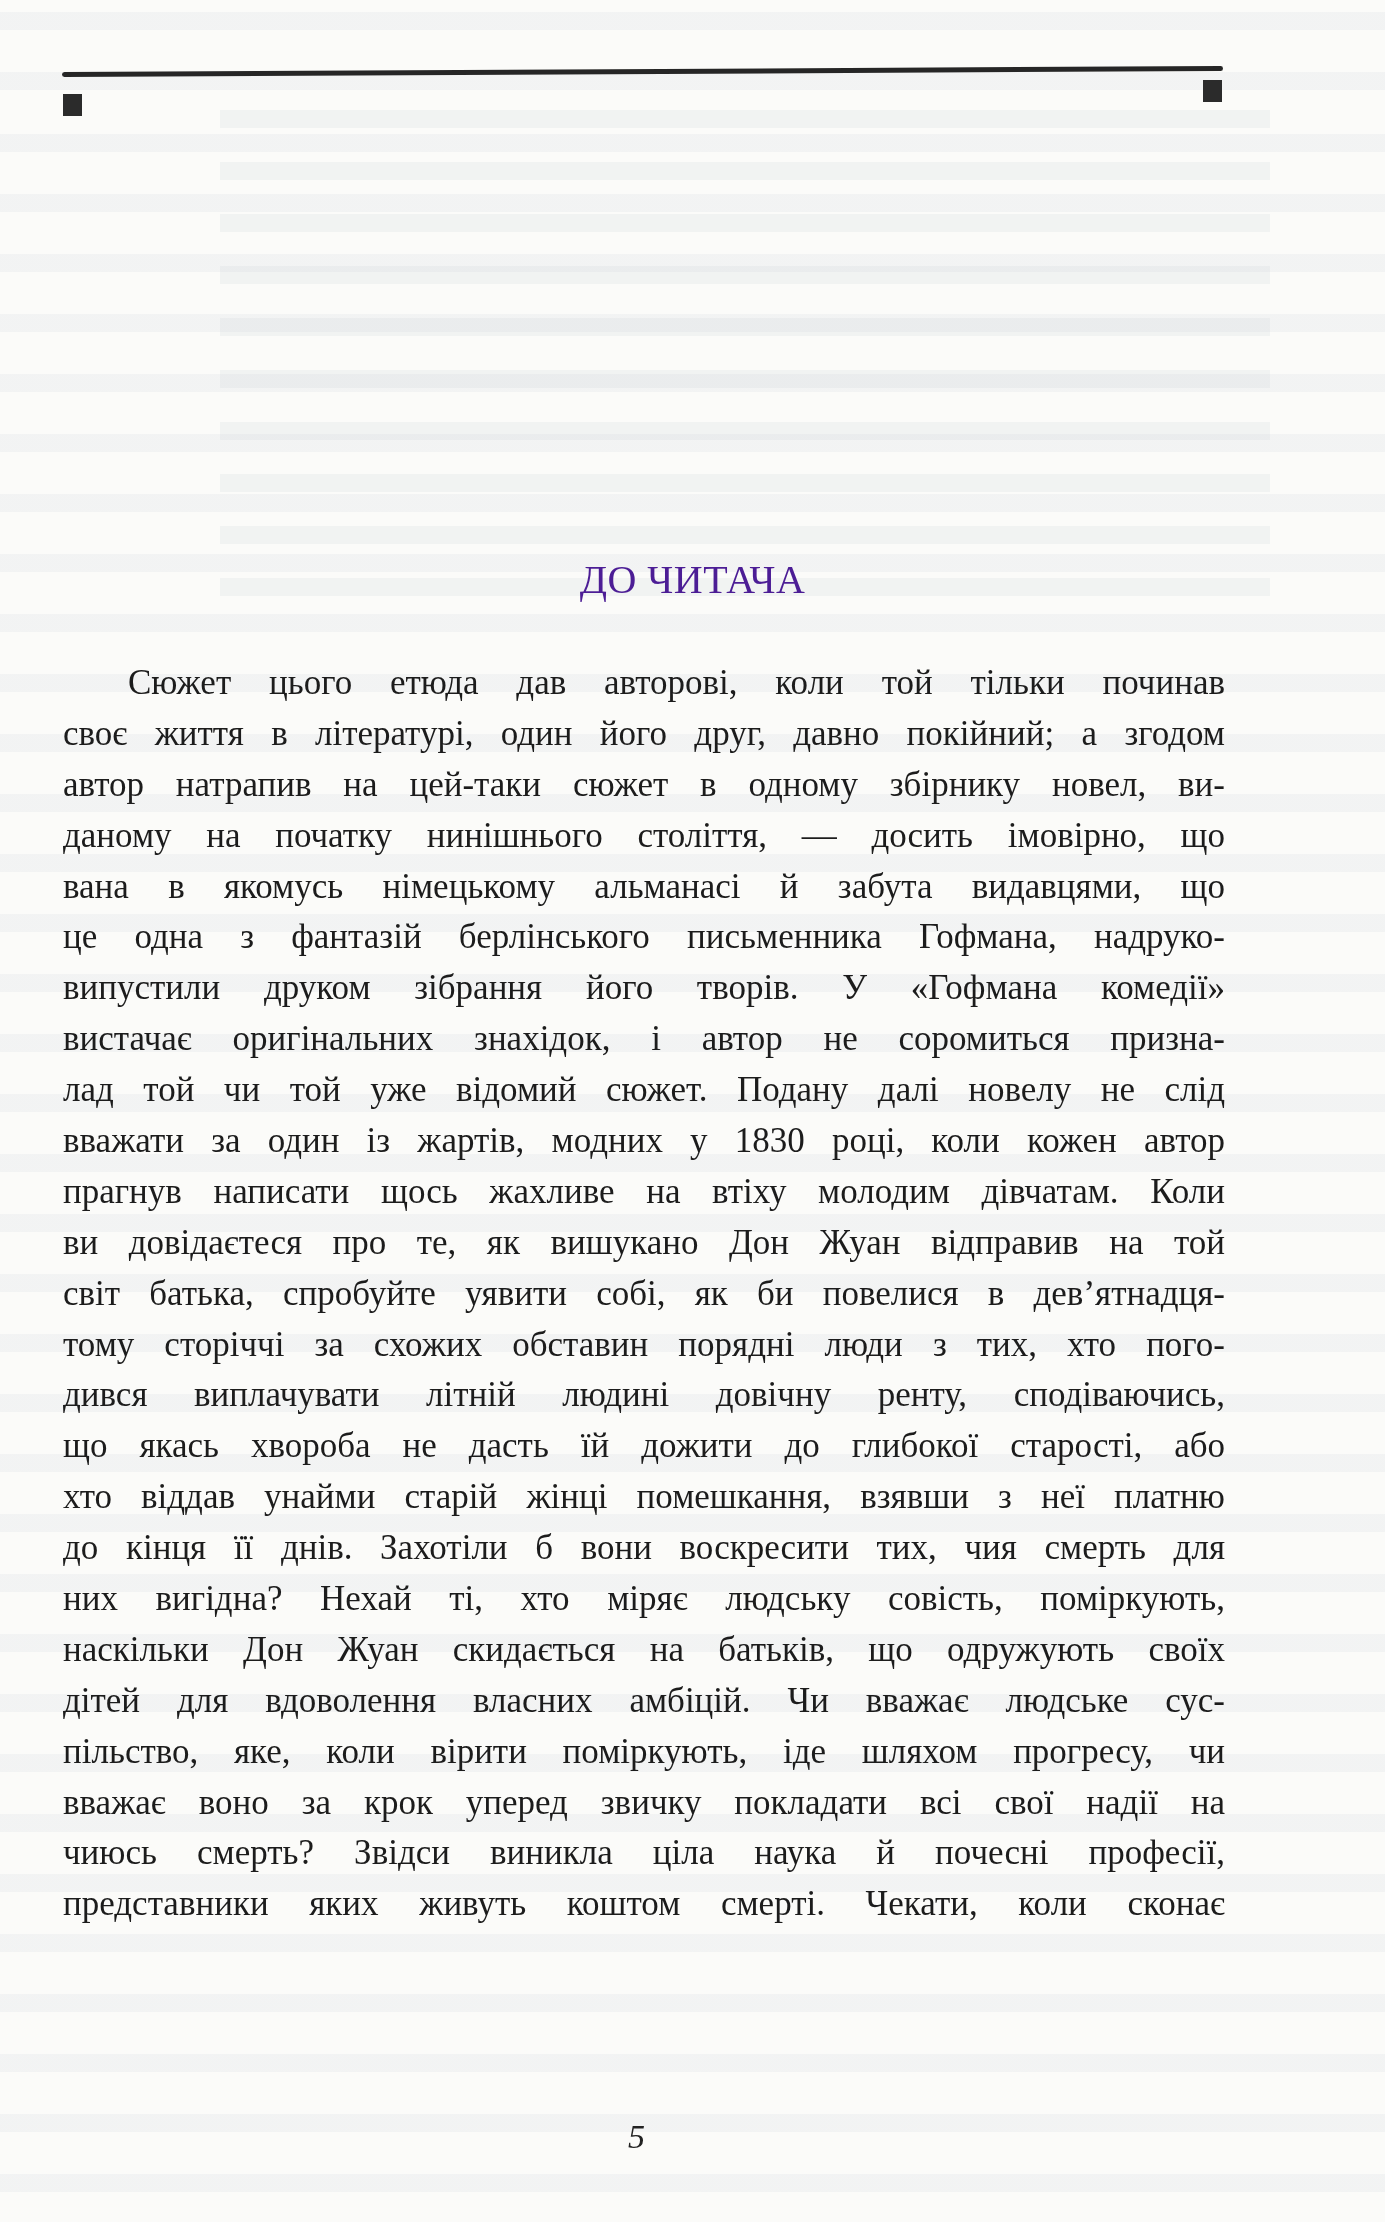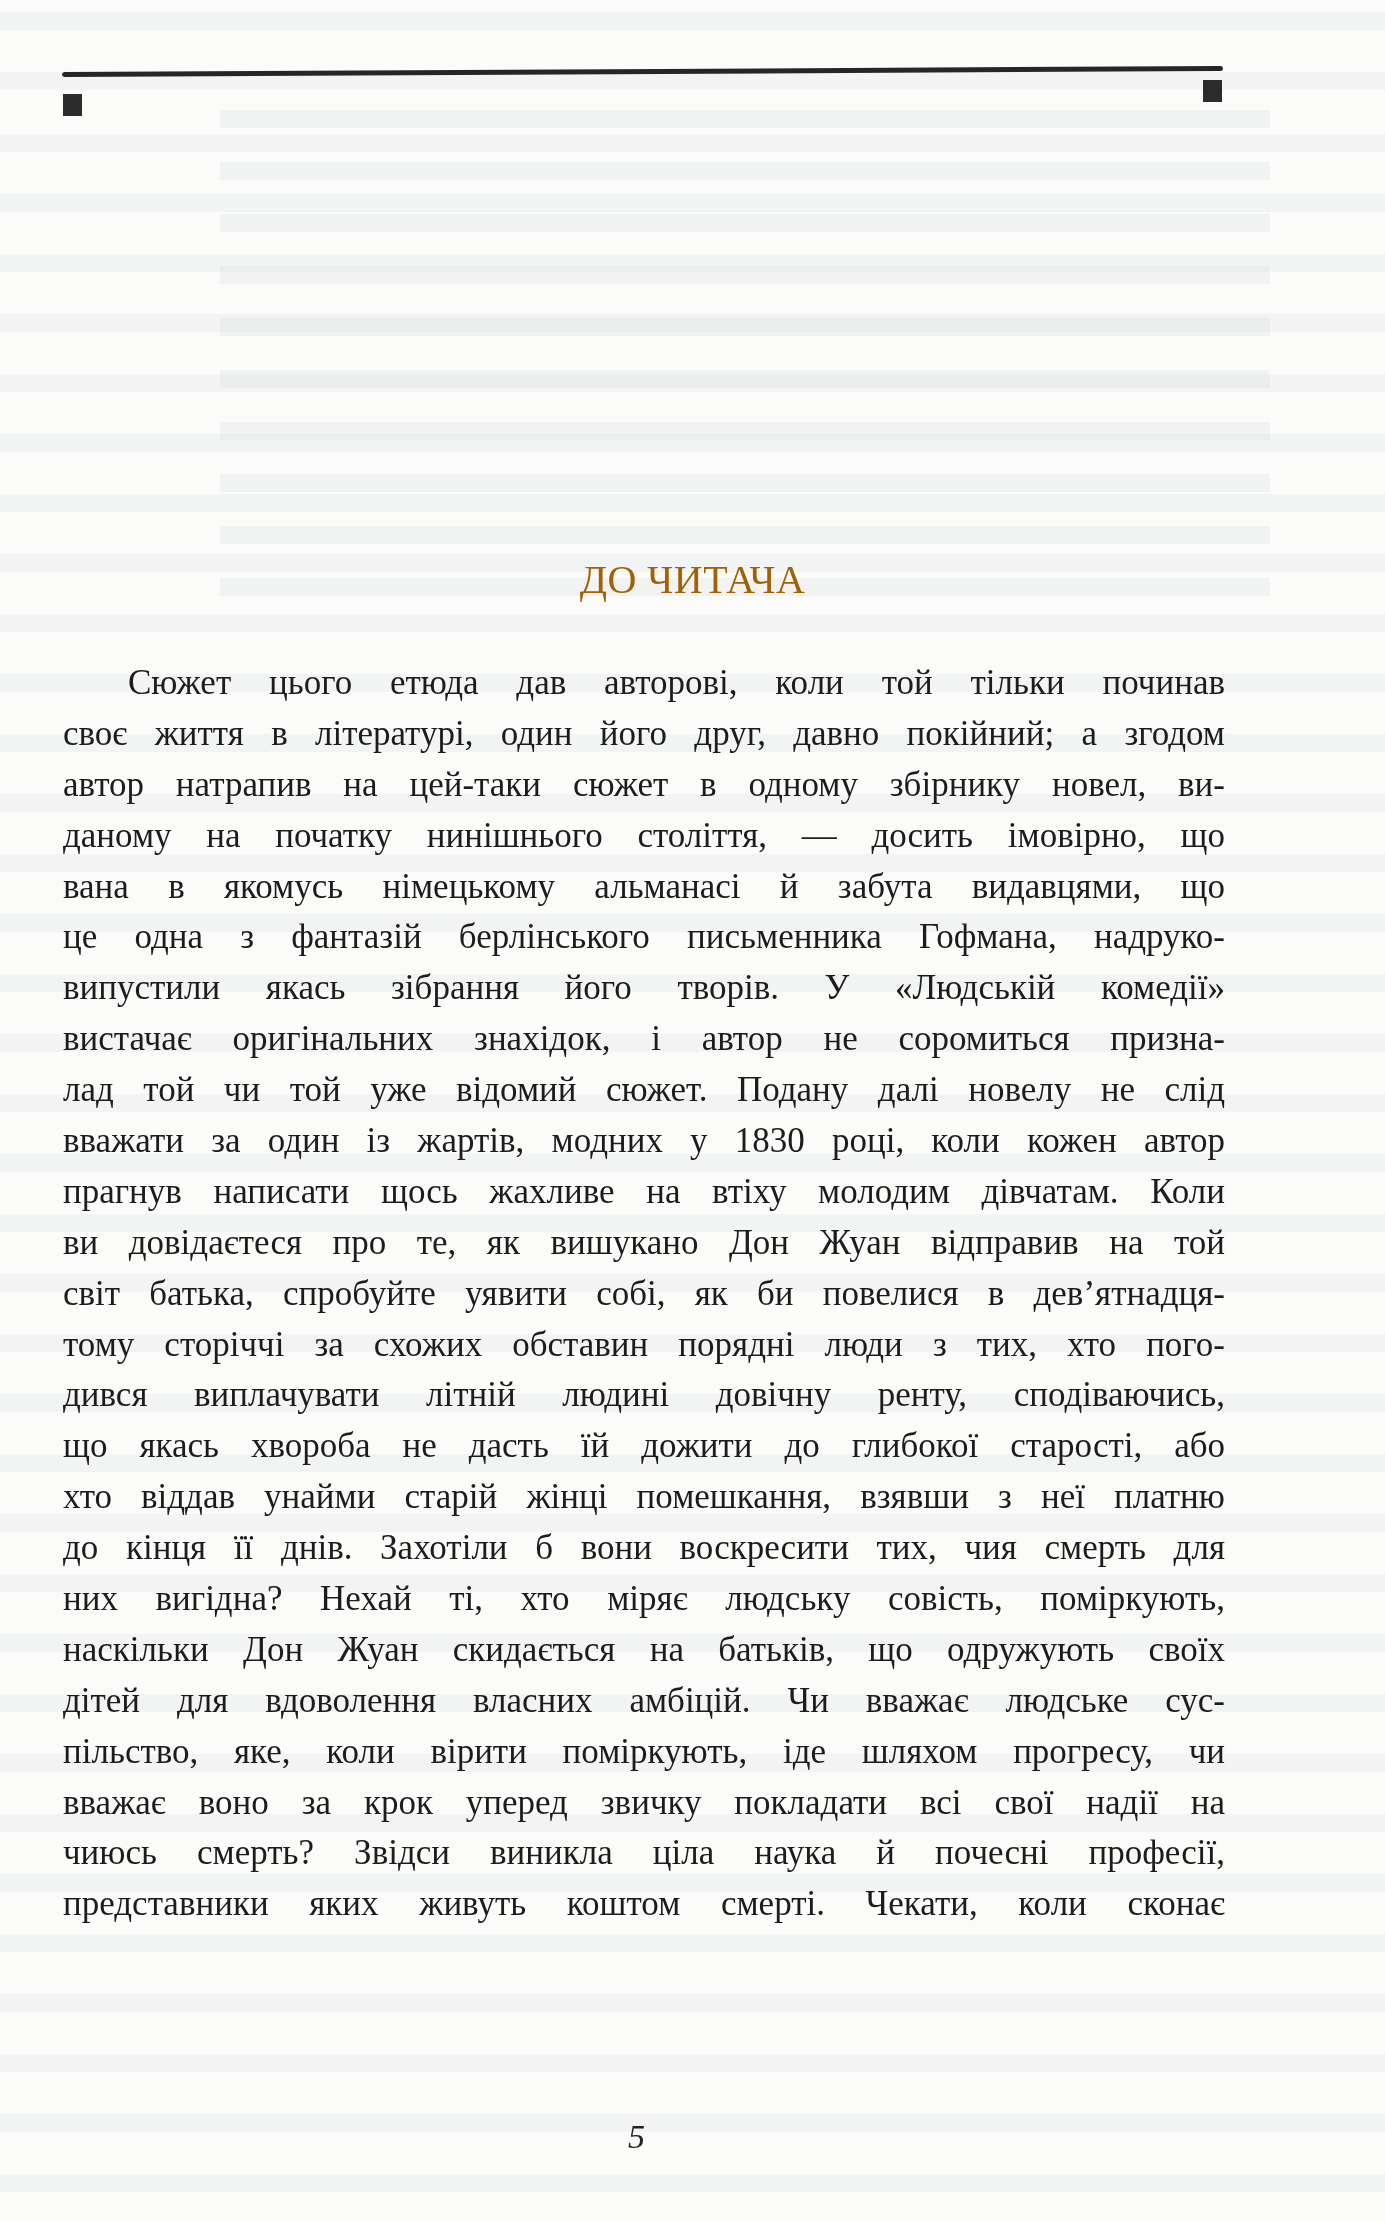--- a/index.html
+++ b/index.html
@@ -60,21 +60,21 @@
     .corner-mark.right { left: 1203px; top: 80px; }
 
     .title {
       position: absolute;
       left: 0;
       width: 1385px;
       top: 556px;
       text-align: center;
       font-size: 40px;
       letter-spacing: 0.5px;
-      color: #a16207;
+      color: #4c1d95;
     }
 
     .body-text {
       position: absolute;
       left: 63px;
       top: 658px;
       width: 1162px;
       font-size: 35px;
       line-height: 50.9px;
     }
@@ -125,21 +125,21 @@
 
 <div class="title">ДО ЧИТАЧА</div>
 
 <div class="body-text">
   <span class="line indent">Сюжет цього етюда дав авторові, коли той тільки починав</span>
   <span class="line">своє життя в літературі, один його друг, давно покійний; а згодом</span>
   <span class="line">автор натрапив на цей-таки сюжет в одному збірнику новел, ви-</span>
   <span class="line">даному на початку нинішнього століття, — досить імовірно, що</span>
   <span class="line">вана в якомусь німецькому альманасі й забута видавцями, що</span>
   <span class="line">це одна з фантазій берлінського письменника Гофмана, надруко-</span>
-  <span class="line">випустили якась зібрання його творів. У «Людській комедії»</span>
+  <span class="line">випустили друком зібрання його творів. У «Гофмана комедії»</span>
   <span class="line">вистачає оригінальних знахідок, і автор не соромиться призна-</span>
   <span class="line">лад той чи той уже відомий сюжет. Подану далі новелу не слід</span>
   <span class="line">вважати за один із жартів, модних у 1830 році, коли кожен автор</span>
   <span class="line">прагнув написати щось жахливе на втіху молодим дівчатам. Коли</span>
   <span class="line">ви довідаєтеся про те, як вишукано Дон Жуан відправив на той</span>
   <span class="line">світ батька, спробуйте уявити собі, як би повелися в дев’ятнадця-</span>
   <span class="line">тому сторіччі за схожих обставин порядні люди з тих, хто пого-</span>
   <span class="line">дився виплачувати літній людині довічну ренту, сподіваючись,</span>
   <span class="line">що якась хвороба не дасть їй дожити до глибокої старості, або</span>
   <span class="line">хто віддав унайми старій жінці помешкання, взявши з неї платню</span>

